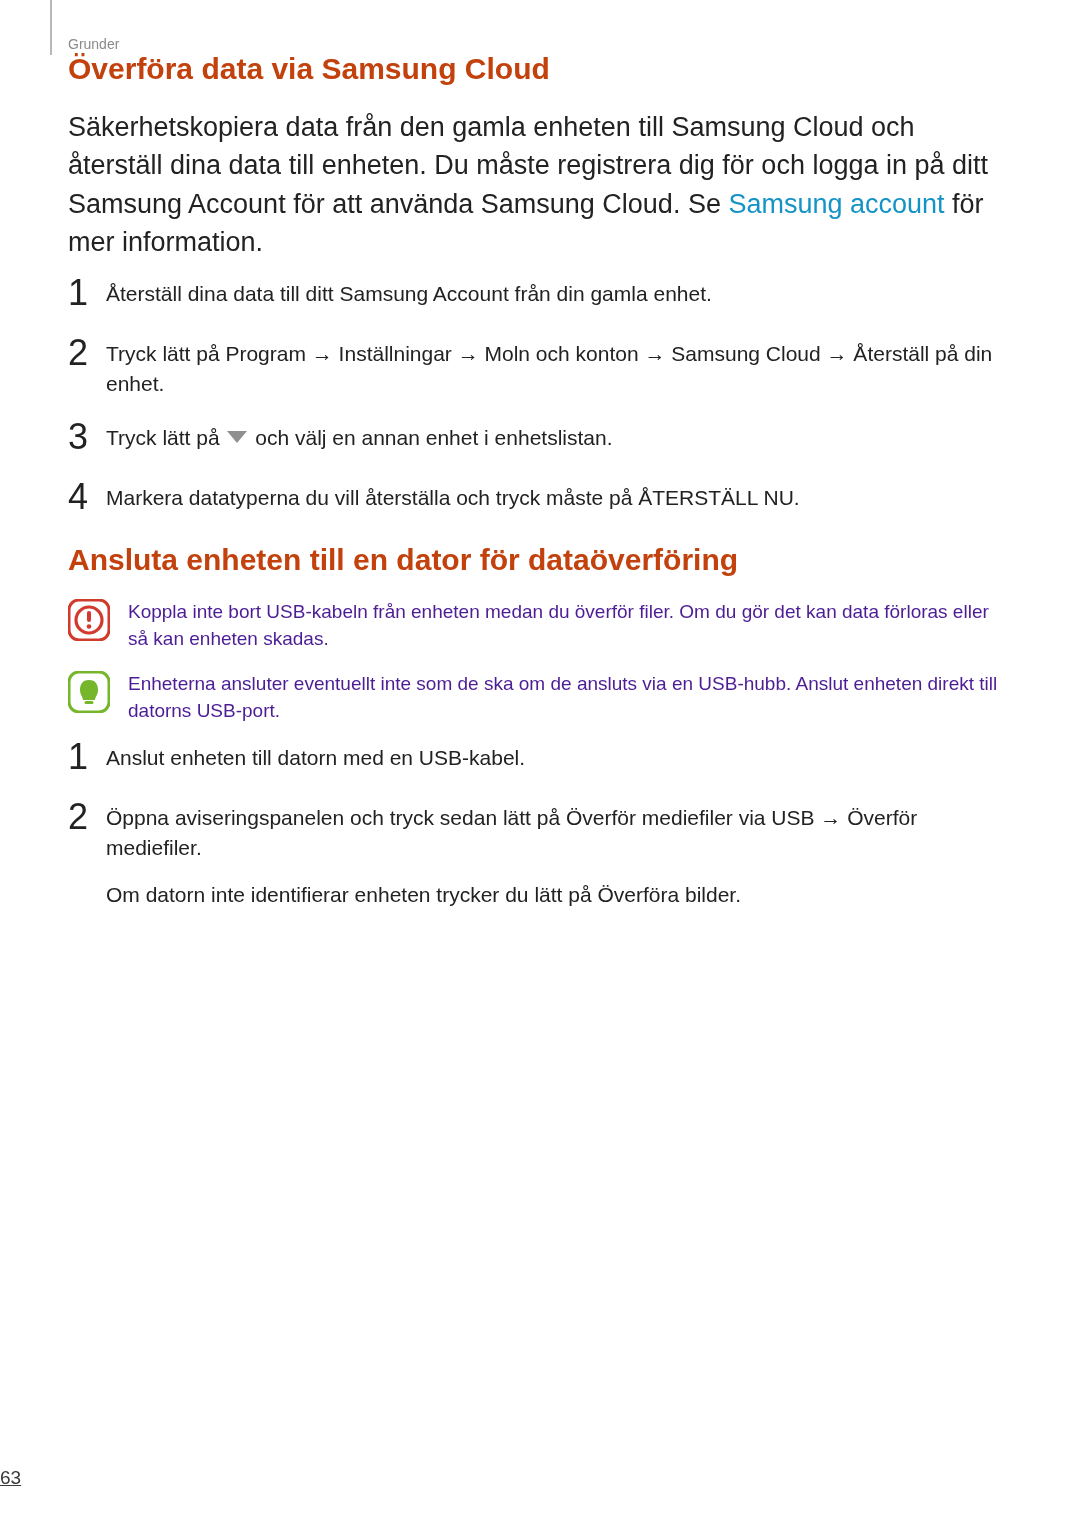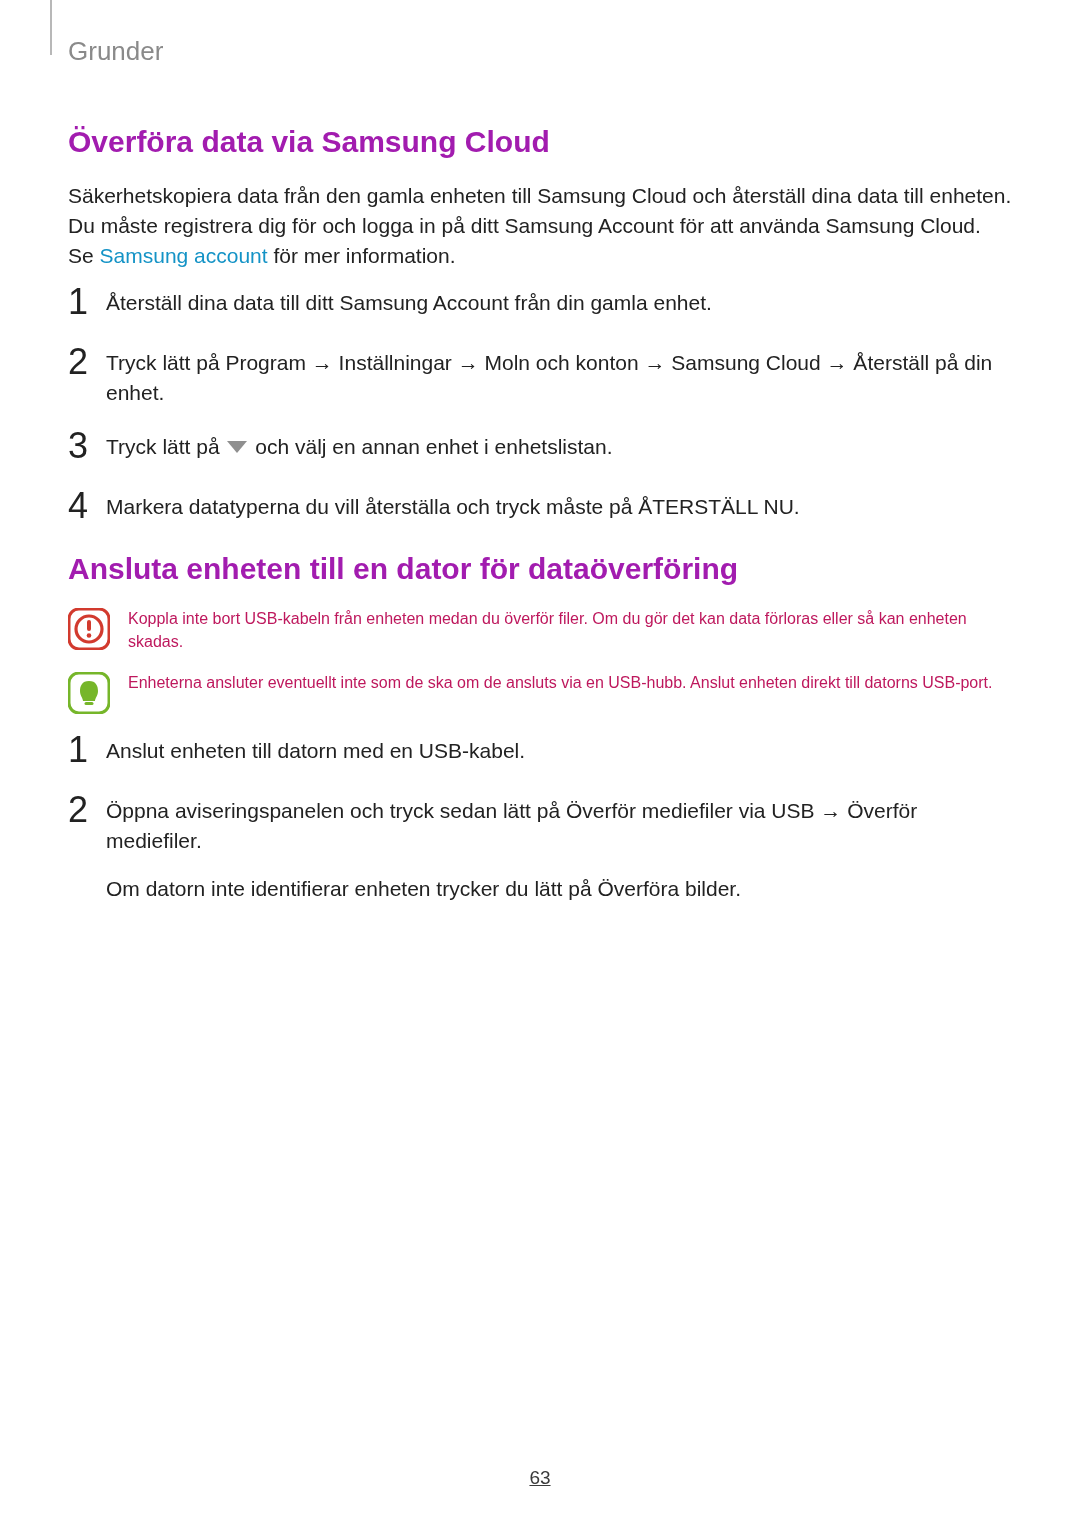--- a/index.html
+++ b/index.html
@@ -19,39 +19,38 @@
     height: 55px;
     background: #b8b8b8;
   }
   .page {
     position: absolute;
     left: 68px;
     right: 68px;
     top: 36px;
   }
   .header-label {
-    font-size: 26px;
+    font-size: 14px;
     color: #8a8a8a;
-    margin-bottom: 58px;
   }
   .h2 {
     font-size: 30px;
     font-weight: 700;
-    color: #a21caf;
+    color: #c2410c;
     margin-bottom: 22px;
   }
   .h1 {
     font-size: 40px;
     font-weight: 700;
     color: #1493c6;
     margin-top: 74px;
     margin-bottom: 38px;
   }
   .para {
-    font-size: 21px;
+    font-size: 27px;
     line-height: 1.42;
     color: #222;
     margin-bottom: 18px;
   }
   .link {
     color: #1493c6;
   }
   .steps { list-style: none; margin-top: 14px; }
   .step {
     display: flex;
@@ -91,30 +90,30 @@
     align-items: flex-start;
     margin-bottom: 18px;
   }
   .callout-icon {
     flex: 0 0 60px;
     width: 60px;
     padding-top: 0;
   }
   .callout-text {
     flex: 1;
-    font-size: 16px;
+    font-size: 19px;
     line-height: 1.42;
-    color: #be185d;
+    color: #4c1d95;
   }
   .page-number {
     position: absolute;
     left: 0;
     width: 1080px;
     bottom: 38px;
-    text-align: center;
+    text-align: left;
     font-size: 19px;
     color: #3a3a3a;
     text-decoration: underline;
   }
 </style>
 </head>
 <body>
 
 <div class="left-rule"></div>
 

